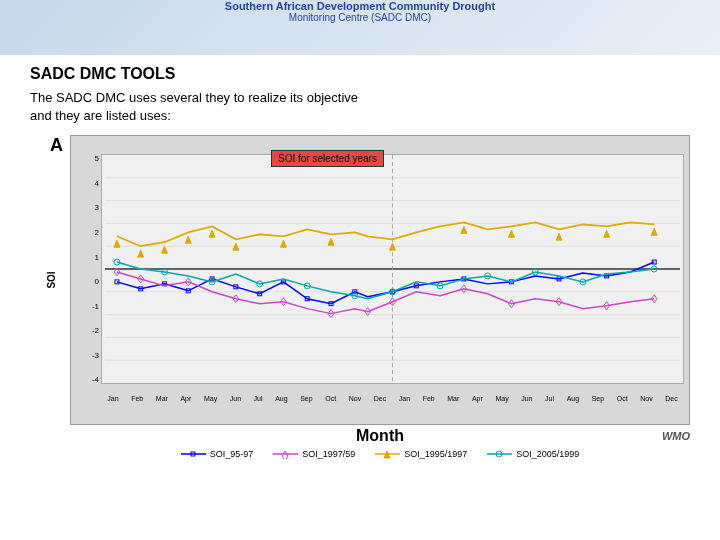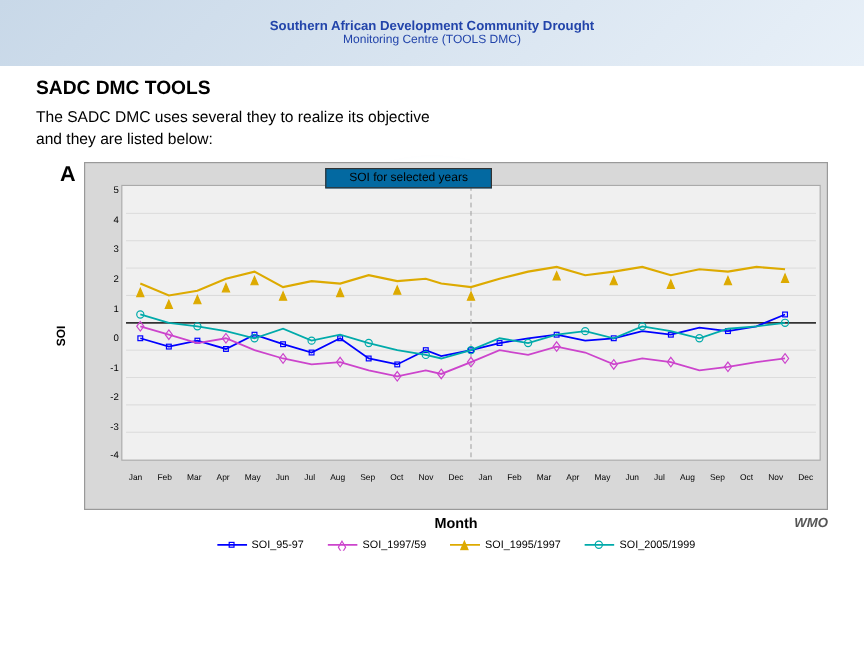--- a/index.html
+++ b/index.html
@@ -24,21 +24,20 @@
     }
 
     .top-banner {
       position: absolute;
       top: 0; left: 0; right: 0;
       height: 55px;
       background: linear-gradient(135deg, #c8d8e8 0%, #e8f0f8 100%);
       display: flex;
       flex-direction: column;
       align-items: center;
-      justify-content: center;
       z-index: 1;
     }
 
     .top-banner-line1 {
       font-size: 11px;
       font-weight: bold;
       color: #2244aa;
     }
 
     .top-banner-line2 {
@@ -82,25 +81,25 @@
       position: absolute;
       top: 0px;
       left: 20px;
       font-size: 18px;
       font-weight: bold;
       color: #000;
     }
 
     .tooltip-box {
       position: absolute;
-      top: 4px;
+      top: 14px;
       left: 200px;
-      background: #0369a1;
+      background: #ef4444;
       border: 1px solid #333;
-      padding: 2px 19px;
+      padding: 2px 6px;
       font-size: 10px;
       color: #000;
       z-index: 10;
     }
 
     .y-axis-label {
       position: absolute;
       left: -28px;
       top: 50%;
       transform: translateY(-50%) rotate(-90deg);
@@ -137,21 +136,21 @@
       color: #000;
     }
 
     .chart-svg {
       width: 100%;
       height: 100%;
     }
 
     .month-label {
       text-align: center;
-      font-size: 12px;
+      font-size: 16px;
       color: #000;
       margin-top: 2px;
       font-weight: bold;
     }
 
     .legend-area {
       display: flex;
       justify-content: center;
       gap: 20px;
       margin-top: 4px;
@@ -168,29 +167,29 @@
   </style>
 </head>
 <body>
 
 <div class="bg-watermark">
   <div style="width:300px; height:300px; border-radius:50%; background: radial-gradient(circle, #99bbdd 0%, #c8ddf0 40%, transparent 70%); opacity:0.4;"></div>
 </div>
 
 <div class="top-banner">
   <div class="top-banner-line1">Southern African Development Community Drought</div>
-  <div class="top-banner-line2">Monitoring Centre (TOOLS DMC)</div>
+  <div class="top-banner-line2">Monitoring Centre (SADC DMC)</div>
 </div>
 
 <div class="content">
 
   <div class="page-title">SADC DMC TOOLS</div>
   <div class="page-description">
     <span>The SADC DMC uses several they to realize its objective</span><br>
-    <span>and they are listed below:</span>
+    <span>and they are listed uses:</span>
   </div>
 
   <div style="position:relative; margin-left: 0;">
     <span class="section-letter">A</span>
 
     <div class="chart-section">
 
       <div class="tooltip-box">SOI for selected years</div>
 
       <div class="y-labels">

